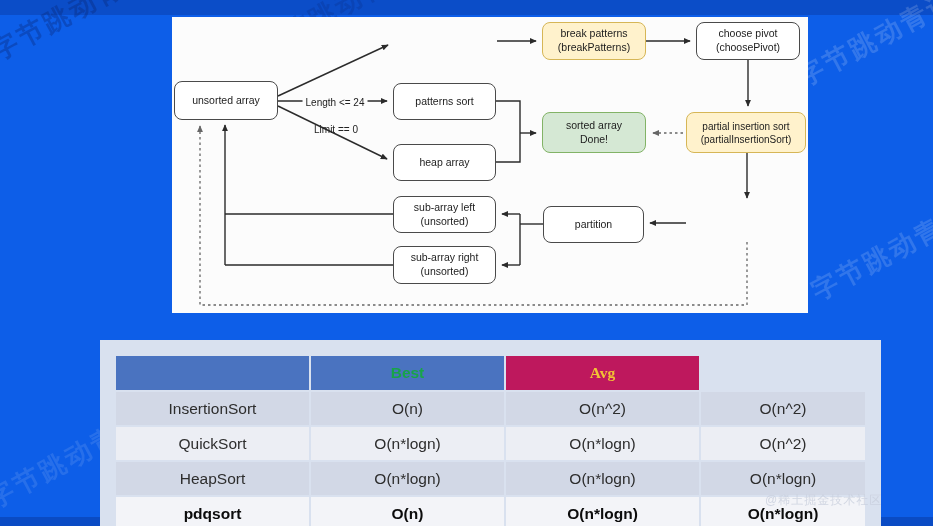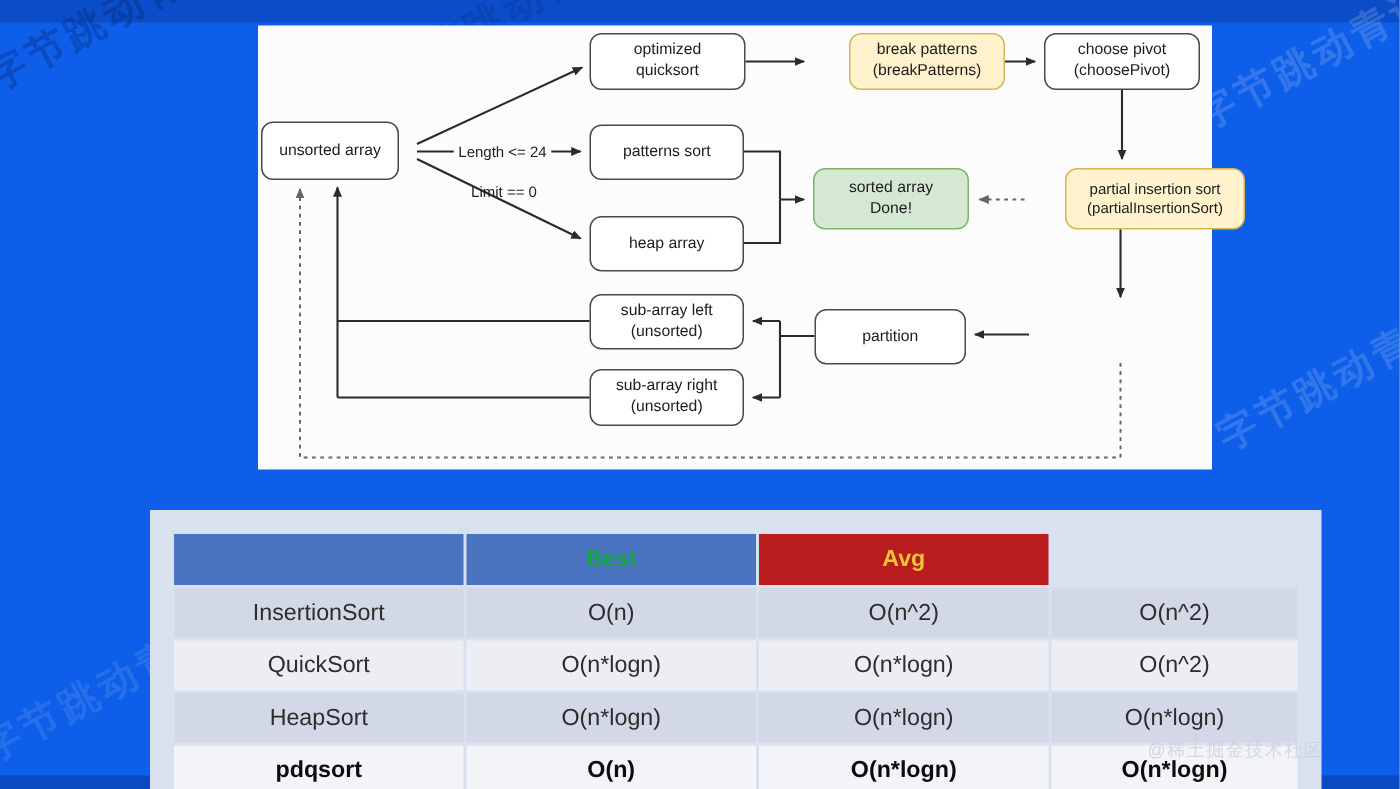--- a/index.html
+++ b/index.html
@@ -32,21 +32,21 @@
     background:#fcfcfc; z-index:2;
   }
   .edges{position:absolute; left:0; top:0; width:636px; height:296px;}
   .node{
     position:absolute; box-sizing:border-box;
     display:flex; flex-direction:column; justify-content:center; align-items:center;
     text-align:center; border-radius:8px;
     background:#ffffff; border:1.5px solid #4a4a4a;
     font-size:10.5px; line-height:1.3; color:#1c1c1c; z-index:3;
   }
-  .node.yellow{background:#fff2cc; border-color:#d6b656;margin-left:24px;}
+  .node.yellow{background:#fff2cc; border-color:#d6b656;}
   .node.green{background:#d5e8d4; border-color:#82b366;}
   .edge-label{
     position:absolute; transform:translate(-50%,-50%); z-index:4;
     background:#fcfcfc; padding:0 3px; font-size:10px; color:#222; white-space:nowrap;
   }
 
   
   .ctable{
     position:absolute; left:100px; top:340px; width:781px; z-index:2;
     background:#d9e1ef; padding:16px; box-sizing:border-box;
@@ -103,28 +103,24 @@
         <line x1="221" y1="197" x2="53" y2="197"></line>
         <line x1="221" y1="248" x2="53" y2="248"></line>
         <line x1="53" y1="248" x2="53" y2="108" marker-end="url(#ah)"></line>
       </g>
       <g stroke="#666666" stroke-width="1.3" fill="none" stroke-dasharray="2.5 3">
         <line x1="511" y1="116" x2="481" y2="116" marker-end="url(#ahg)"></line>
         <polyline points="575,225 575,288 28,288 28,109" marker-end="url(#ahg)"></polyline>
       </g>
     </svg>
 
-    <div class="node" style="left:2px;top:64px;width:92px;height:39px">
+    <div class="node" style="left:2px;top:64px;width:104px;height:39px">
       <span>unsorted array</span>
     </div>
 
-    <div class="node" style="left:221px;top:5px;width:104px;height:38px">
-      <span>optimized</span>
-      <span>quicksort</span>
-    </div>
 
     <div class="node yellow" style="left:370px;top:5px;width:104px;height:38px">
       <span>break patterns</span>
       <span>(breakPatterns)</span>
     </div>
 
     <div class="node" style="left:524px;top:5px;width:104px;height:38px">
       <span>choose pivot</span>
       <span>(choosePivot)</span>
     </div>
@@ -167,21 +163,21 @@
   </div>
 
   <div class="ctable">
     <div class="trow thead">
       <div class="tcell" style="background: rgb(74, 115, 192);">
         <span></span>
       </div>
       <div class="tcell" style="background: rgb(74, 115, 192);">
         <span style="color: rgb(24, 164, 72);">Best</span>
       </div>
-      <div class="tcell" style="background: #b91c1c;">
+      <div class="tcell" style="background: #be185d; font-family: Liberation Serif, serif;">
         <span style="color: rgb(242, 194, 53);">Avg</span>
       </div>
     </div>
 
     <div class="trow row-dark">
       <div class="tcell">InsertionSort</div>
       <div class="tcell">O(n)</div>
       <div class="tcell">O(n^2)</div>
       <div class="tcell">O(n^2)</div>
     </div>

